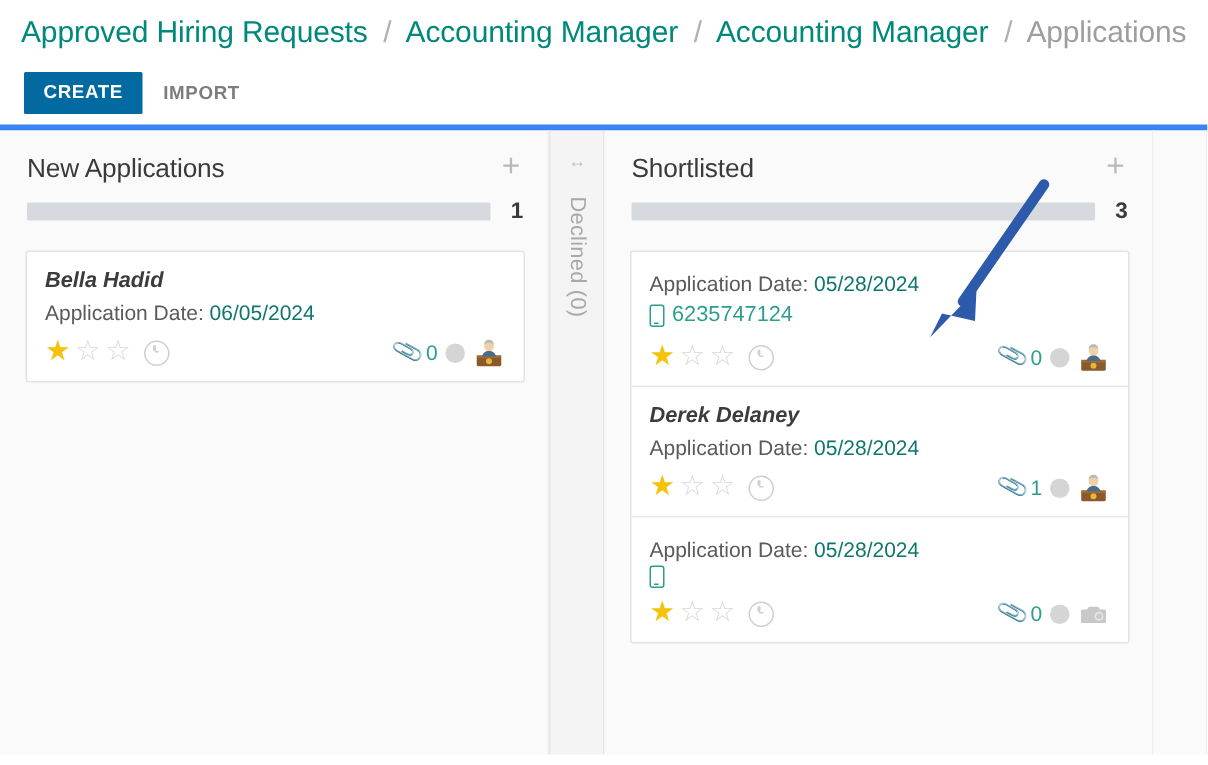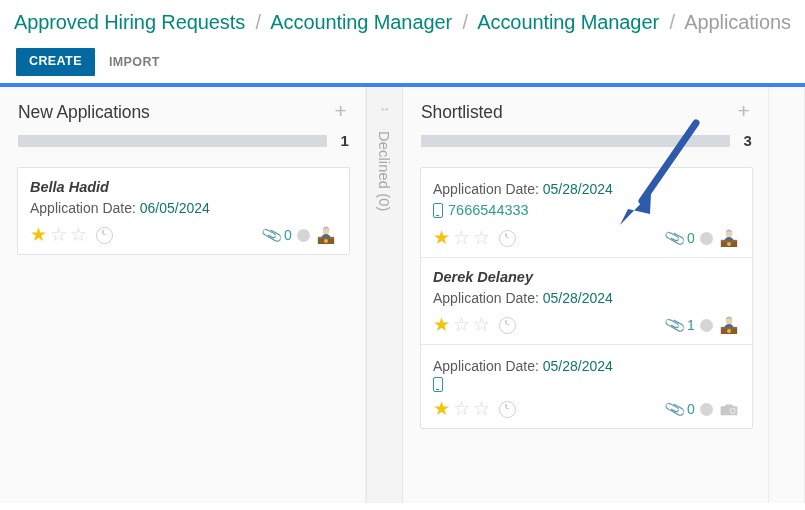--- a/index.html
+++ b/index.html
@@ -388,21 +388,21 @@
     <div class="kcol-cards">
       <div class="card-group">
 
         <div class="kcard">
           <div class="kcard-date">
             <span>Application Date:</span>
             <b>05/28/2024</b>
           </div>
           <div class="kcard-phone">
             <span class="phone-glyph"></span>
-            <span>7666544333</span>
+            <span>6235747124</span>
           </div>
           <div class="kcard-footer">
             <div class="stars">
               <span class="star on">★</span>
               <span class="star">☆</span>
               <span class="star">☆</span>
               <span class="clock"></span>
             </div>
             <div class="footer-right">
               <span class="clip-wrap">

